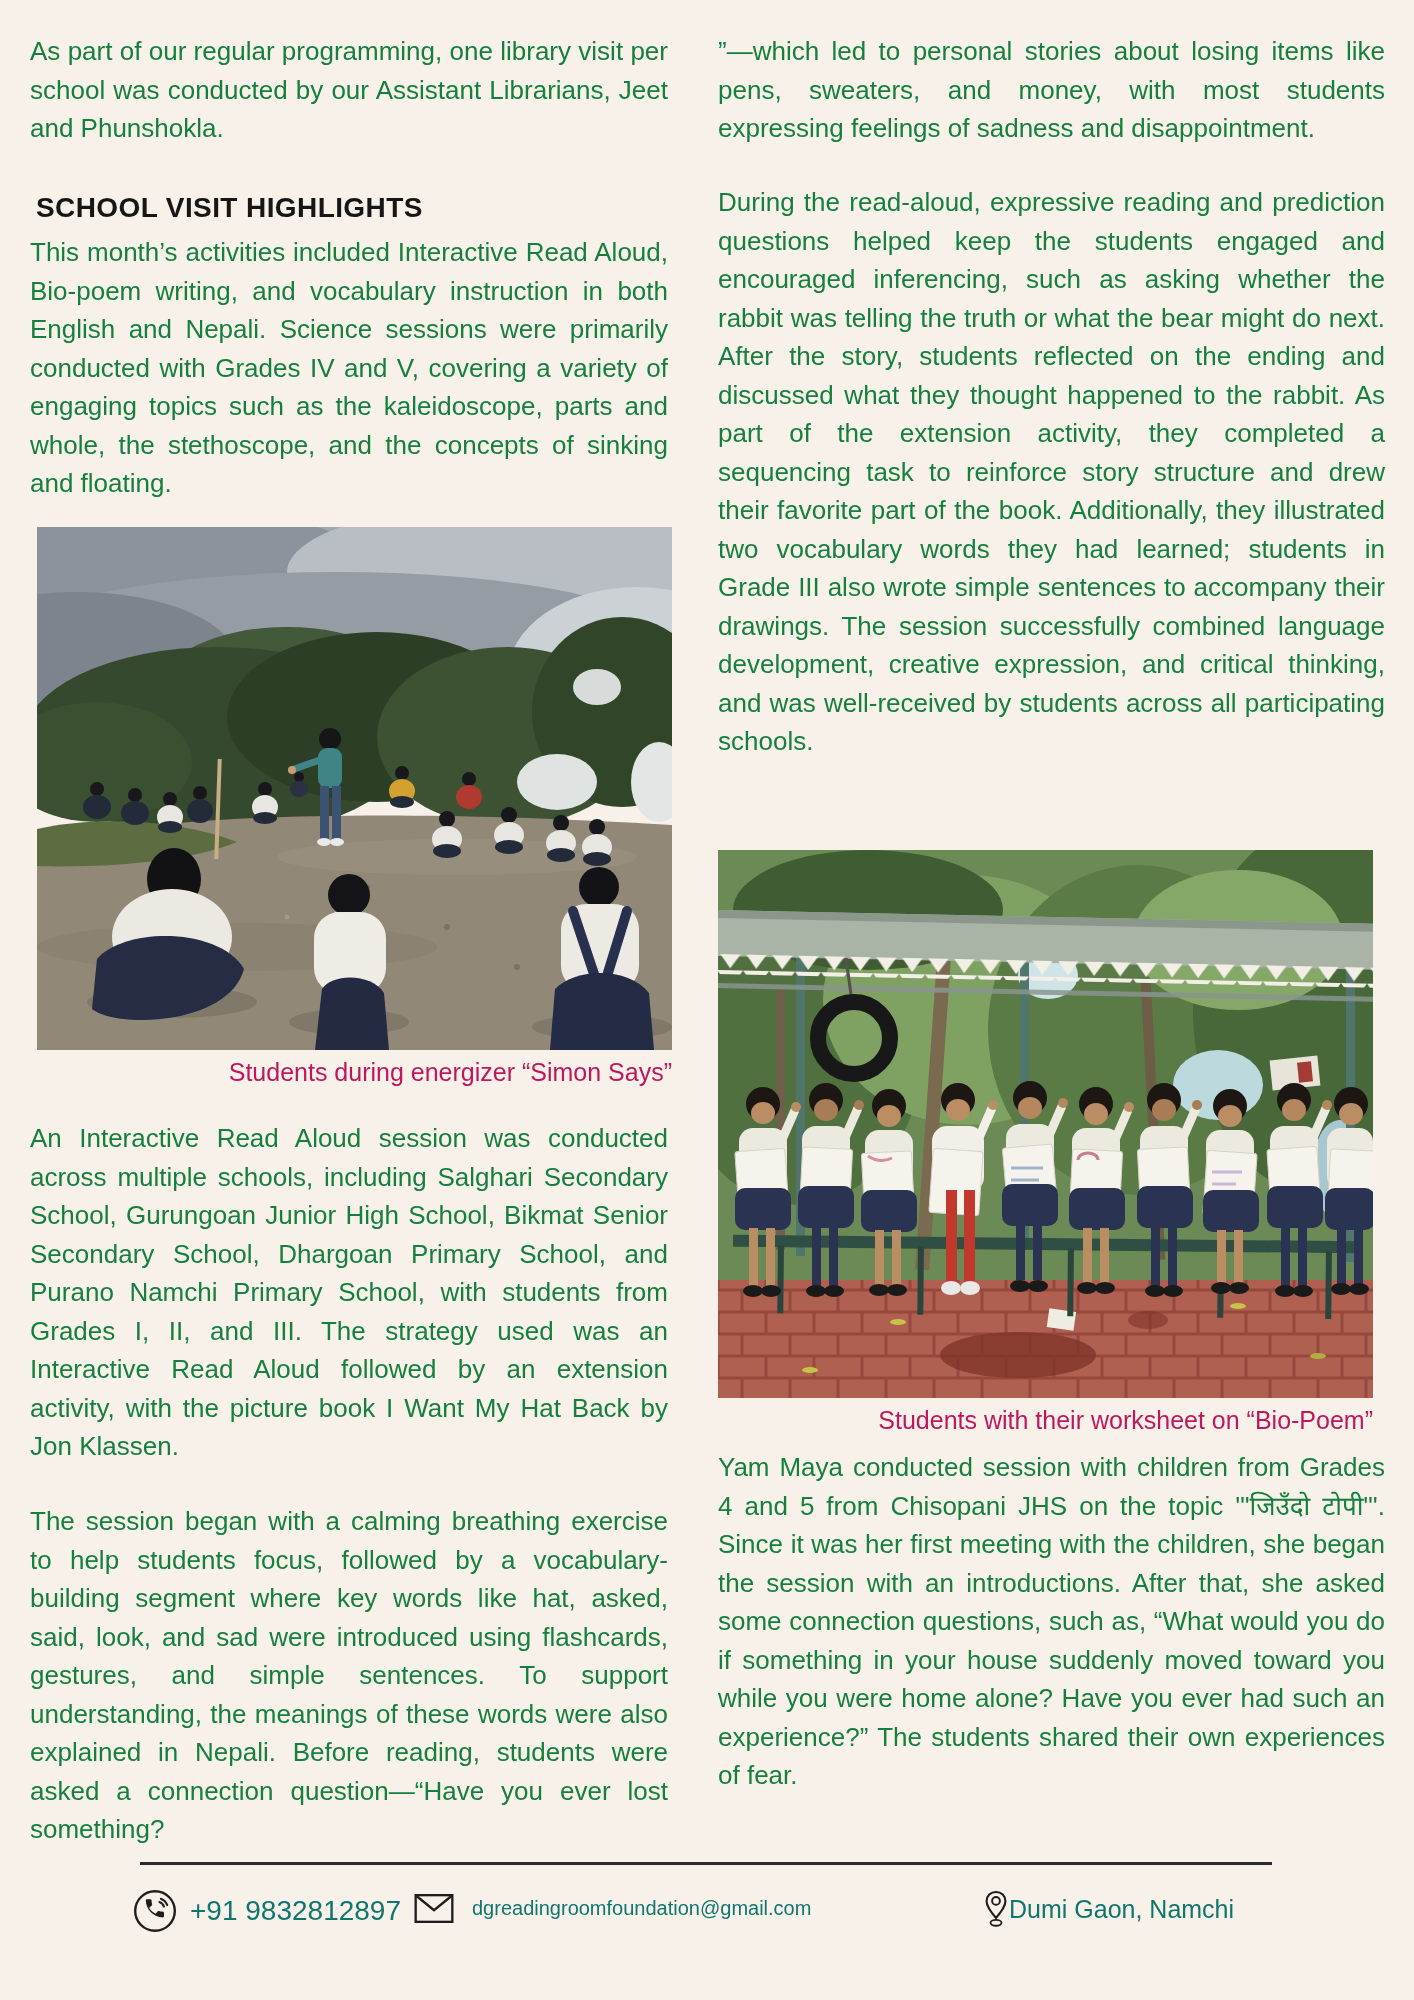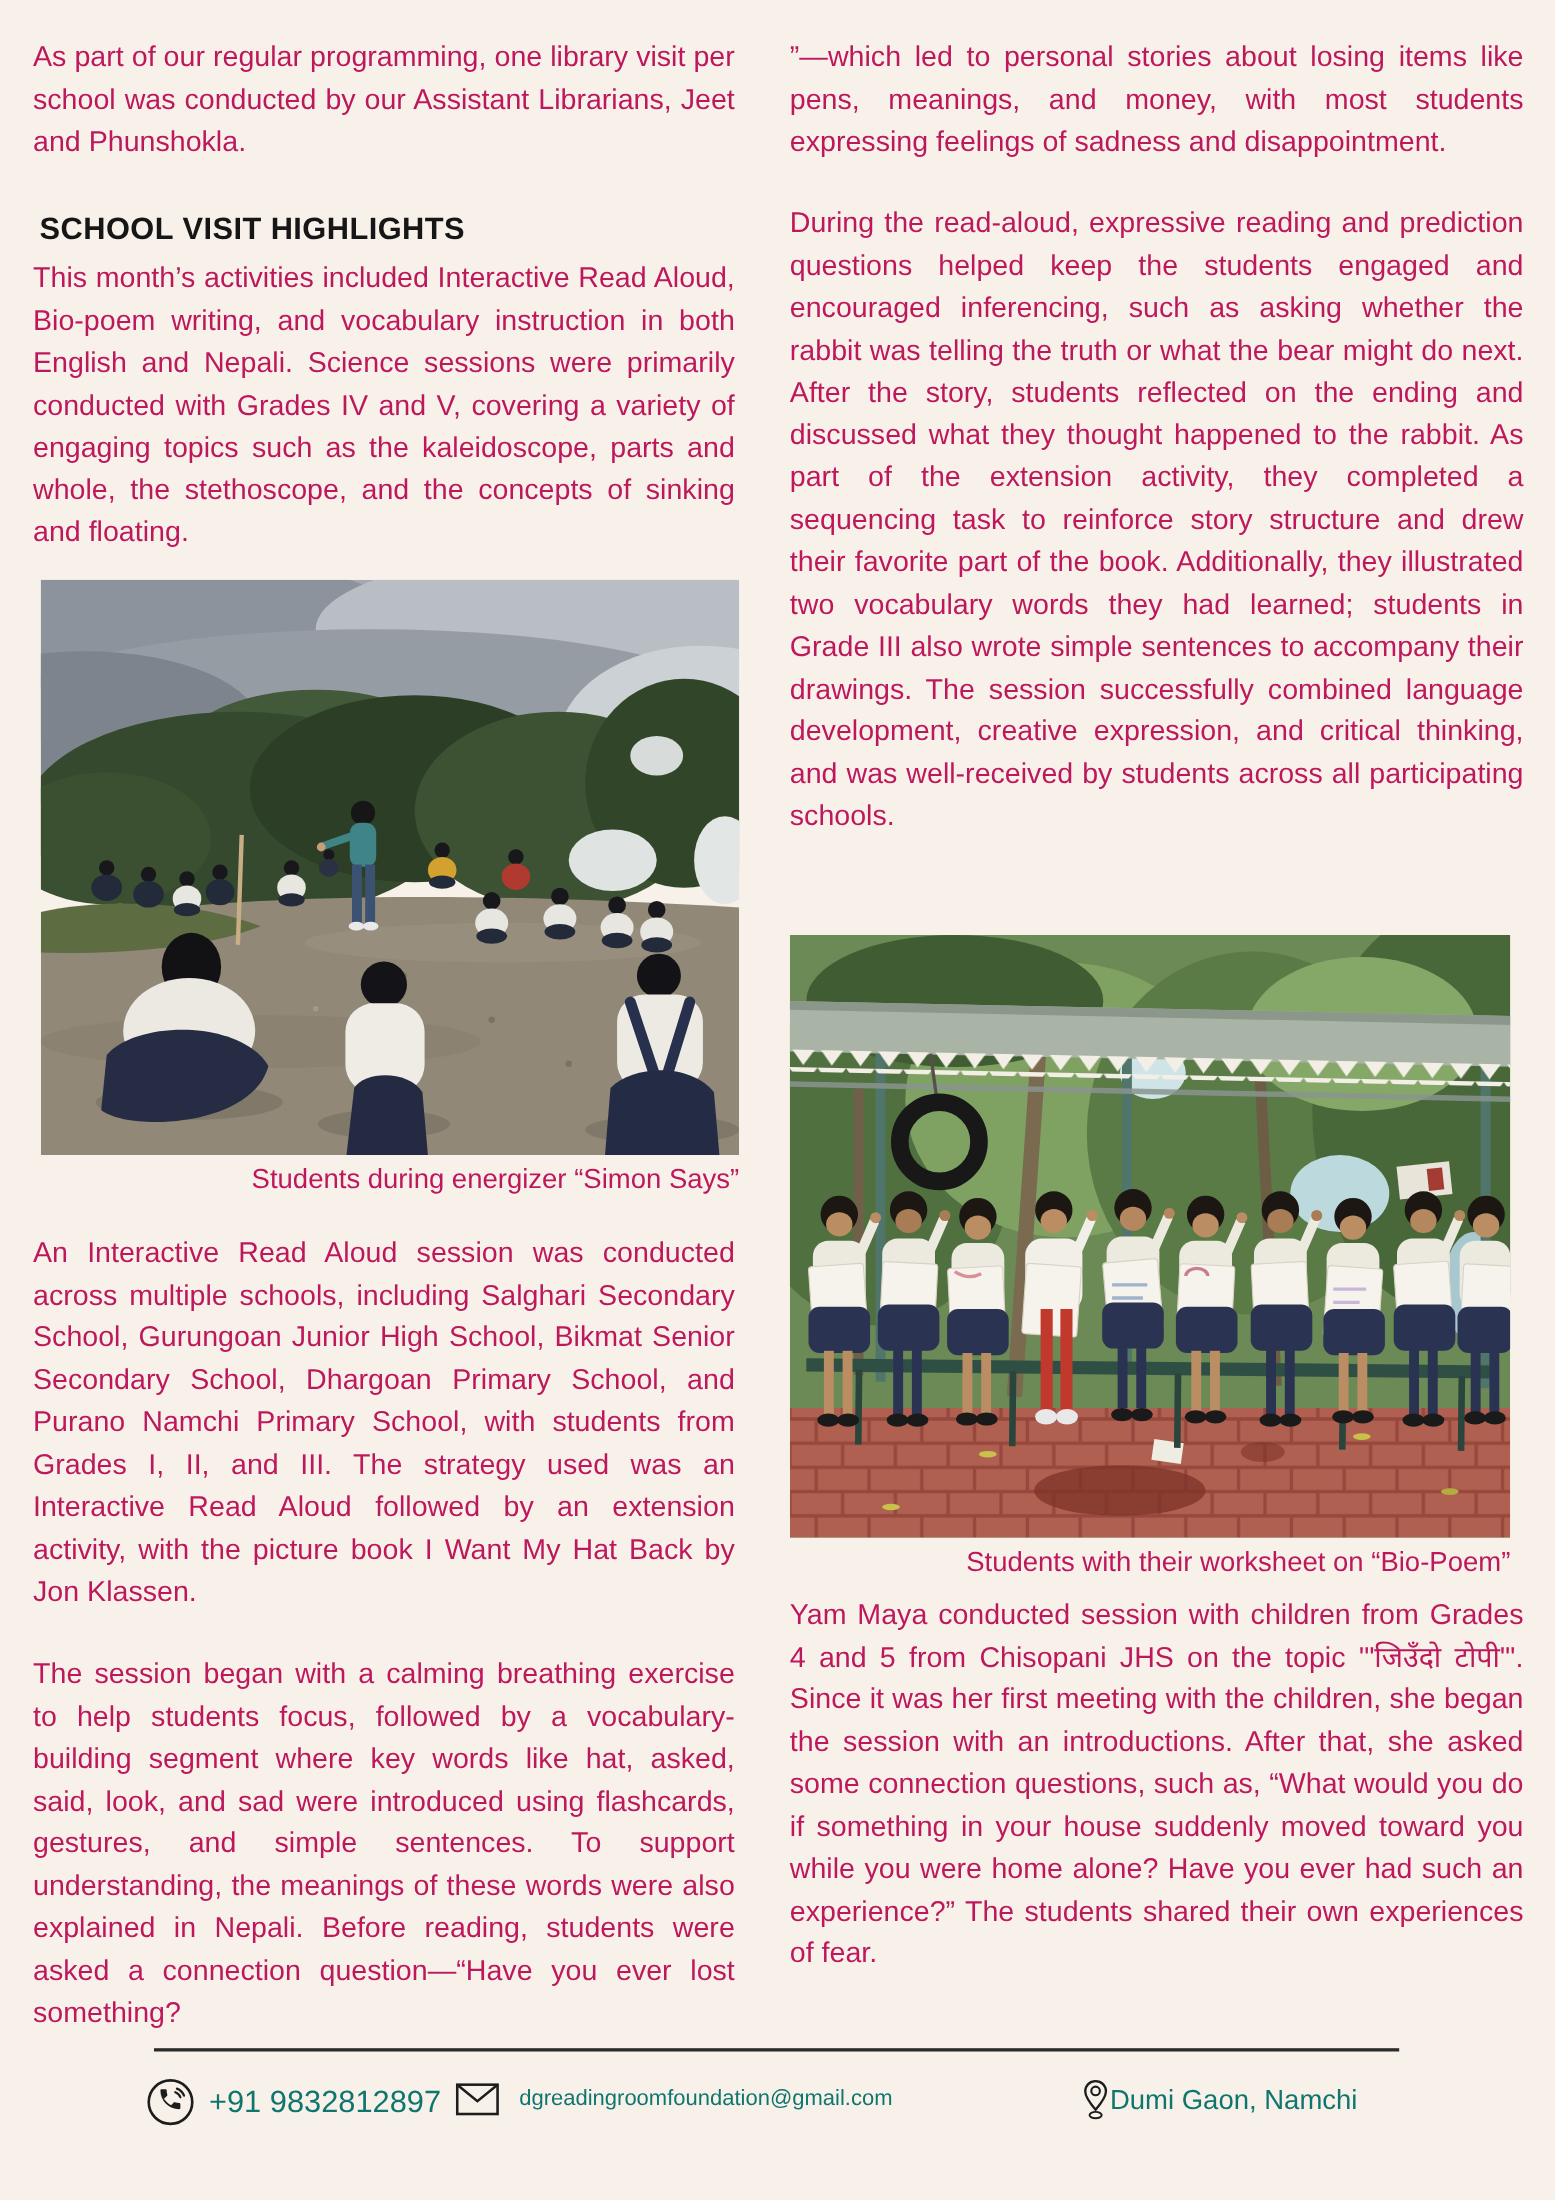--- a/index.html
+++ b/index.html
@@ -9,21 +9,21 @@
     background:#f8f1ea;
     color:#1e1e1e;
     font-family:"Liberation Sans", sans-serif;
     overflow:hidden;
   }
   .abs { position:absolute; }
   .body-text {
     font-size:26px;
     line-height:38.5px;
     text-align:justify;
-    color:#be185d;
+    color:#15803d;
   }
   .section-heading {
     font-size:28px;
     font-weight:bold;
     letter-spacing:.4px;
     color:#161616;
     text-align:right;
   }
   .caption {
     font-size:25px;
@@ -179,21 +179,21 @@
     </g>
   </svg>
 </div>
 
 <p class="abs caption" style="left:37px; top:1058px; width:635px;">Students during energizer “Simon Says”</p>
 
 <p class="abs body-text" style="left:30px; top:1119px; width:638px;">An Interactive Read Aloud session was conducted across multiple schools, including Salghari Secondary School, Gurungoan Junior High School, Bikmat Senior Secondary School, Dhargoan Primary School, and Purano Namchi Primary School,  with students from Grades I, II, and III. The strategy used was an Interactive Read Aloud followed by an extension activity, with the picture book I Want My Hat Back by Jon Klassen.</p>
 
 <p class="abs body-text" style="left:30px; top:1502px; width:638px;">The session began with a calming breathing exercise to help students focus, followed by a vocabulary-building segment where key words like hat, asked, said, look, and sad were introduced using flashcards, gestures, and simple sentences. To support understanding, the meanings of these words were also explained in Nepali. Before reading, students were asked a connection question—“Have you ever lost something?</p>
 
-<p class="abs body-text" style="left:718px; top:32px; width:667px;">”—which led to personal stories about losing items like pens, meanings, and money, with most students expressing feelings of sadness and disappointment.</p>
+<p class="abs body-text" style="left:718px; top:32px; width:667px;">”—which led to personal stories about losing items like pens, sweaters, and money, with most students expressing feelings of sadness and disappointment.</p>
 
 <p class="abs body-text" style="left:718px; top:183px; width:667px;">During the read-aloud, expressive reading and prediction questions helped keep the students engaged and encouraged inferencing, such as asking whether the rabbit was telling the truth or what the bear might do next. After the story, students reflected on the ending and discussed what they thought happened to the rabbit. As part of the extension activity, they completed a sequencing task to reinforce story structure and drew their favorite part of the book. Additionally, they illustrated two vocabulary words they had learned; students in Grade III also wrote simple sentences to accompany their drawings. The session successfully combined language development, creative expression, and critical thinking, and was well-received by students across all participating schools.</p>
 
 <div class="abs photo" style="left:718px; top:850px; width:655px; height:548px;">
   <svg viewBox="0 0 655 548" preserveAspectRatio="none">
     <defs>
       <pattern id="trimPat" width="26" height="20" patternUnits="userSpaceOnUse">
         <path d="M0,0 H26 L13,18 Z" fill="#f3efe7"></path>
       </pattern>
       <pattern id="brickPat" width="48" height="44" patternUnits="userSpaceOnUse">

